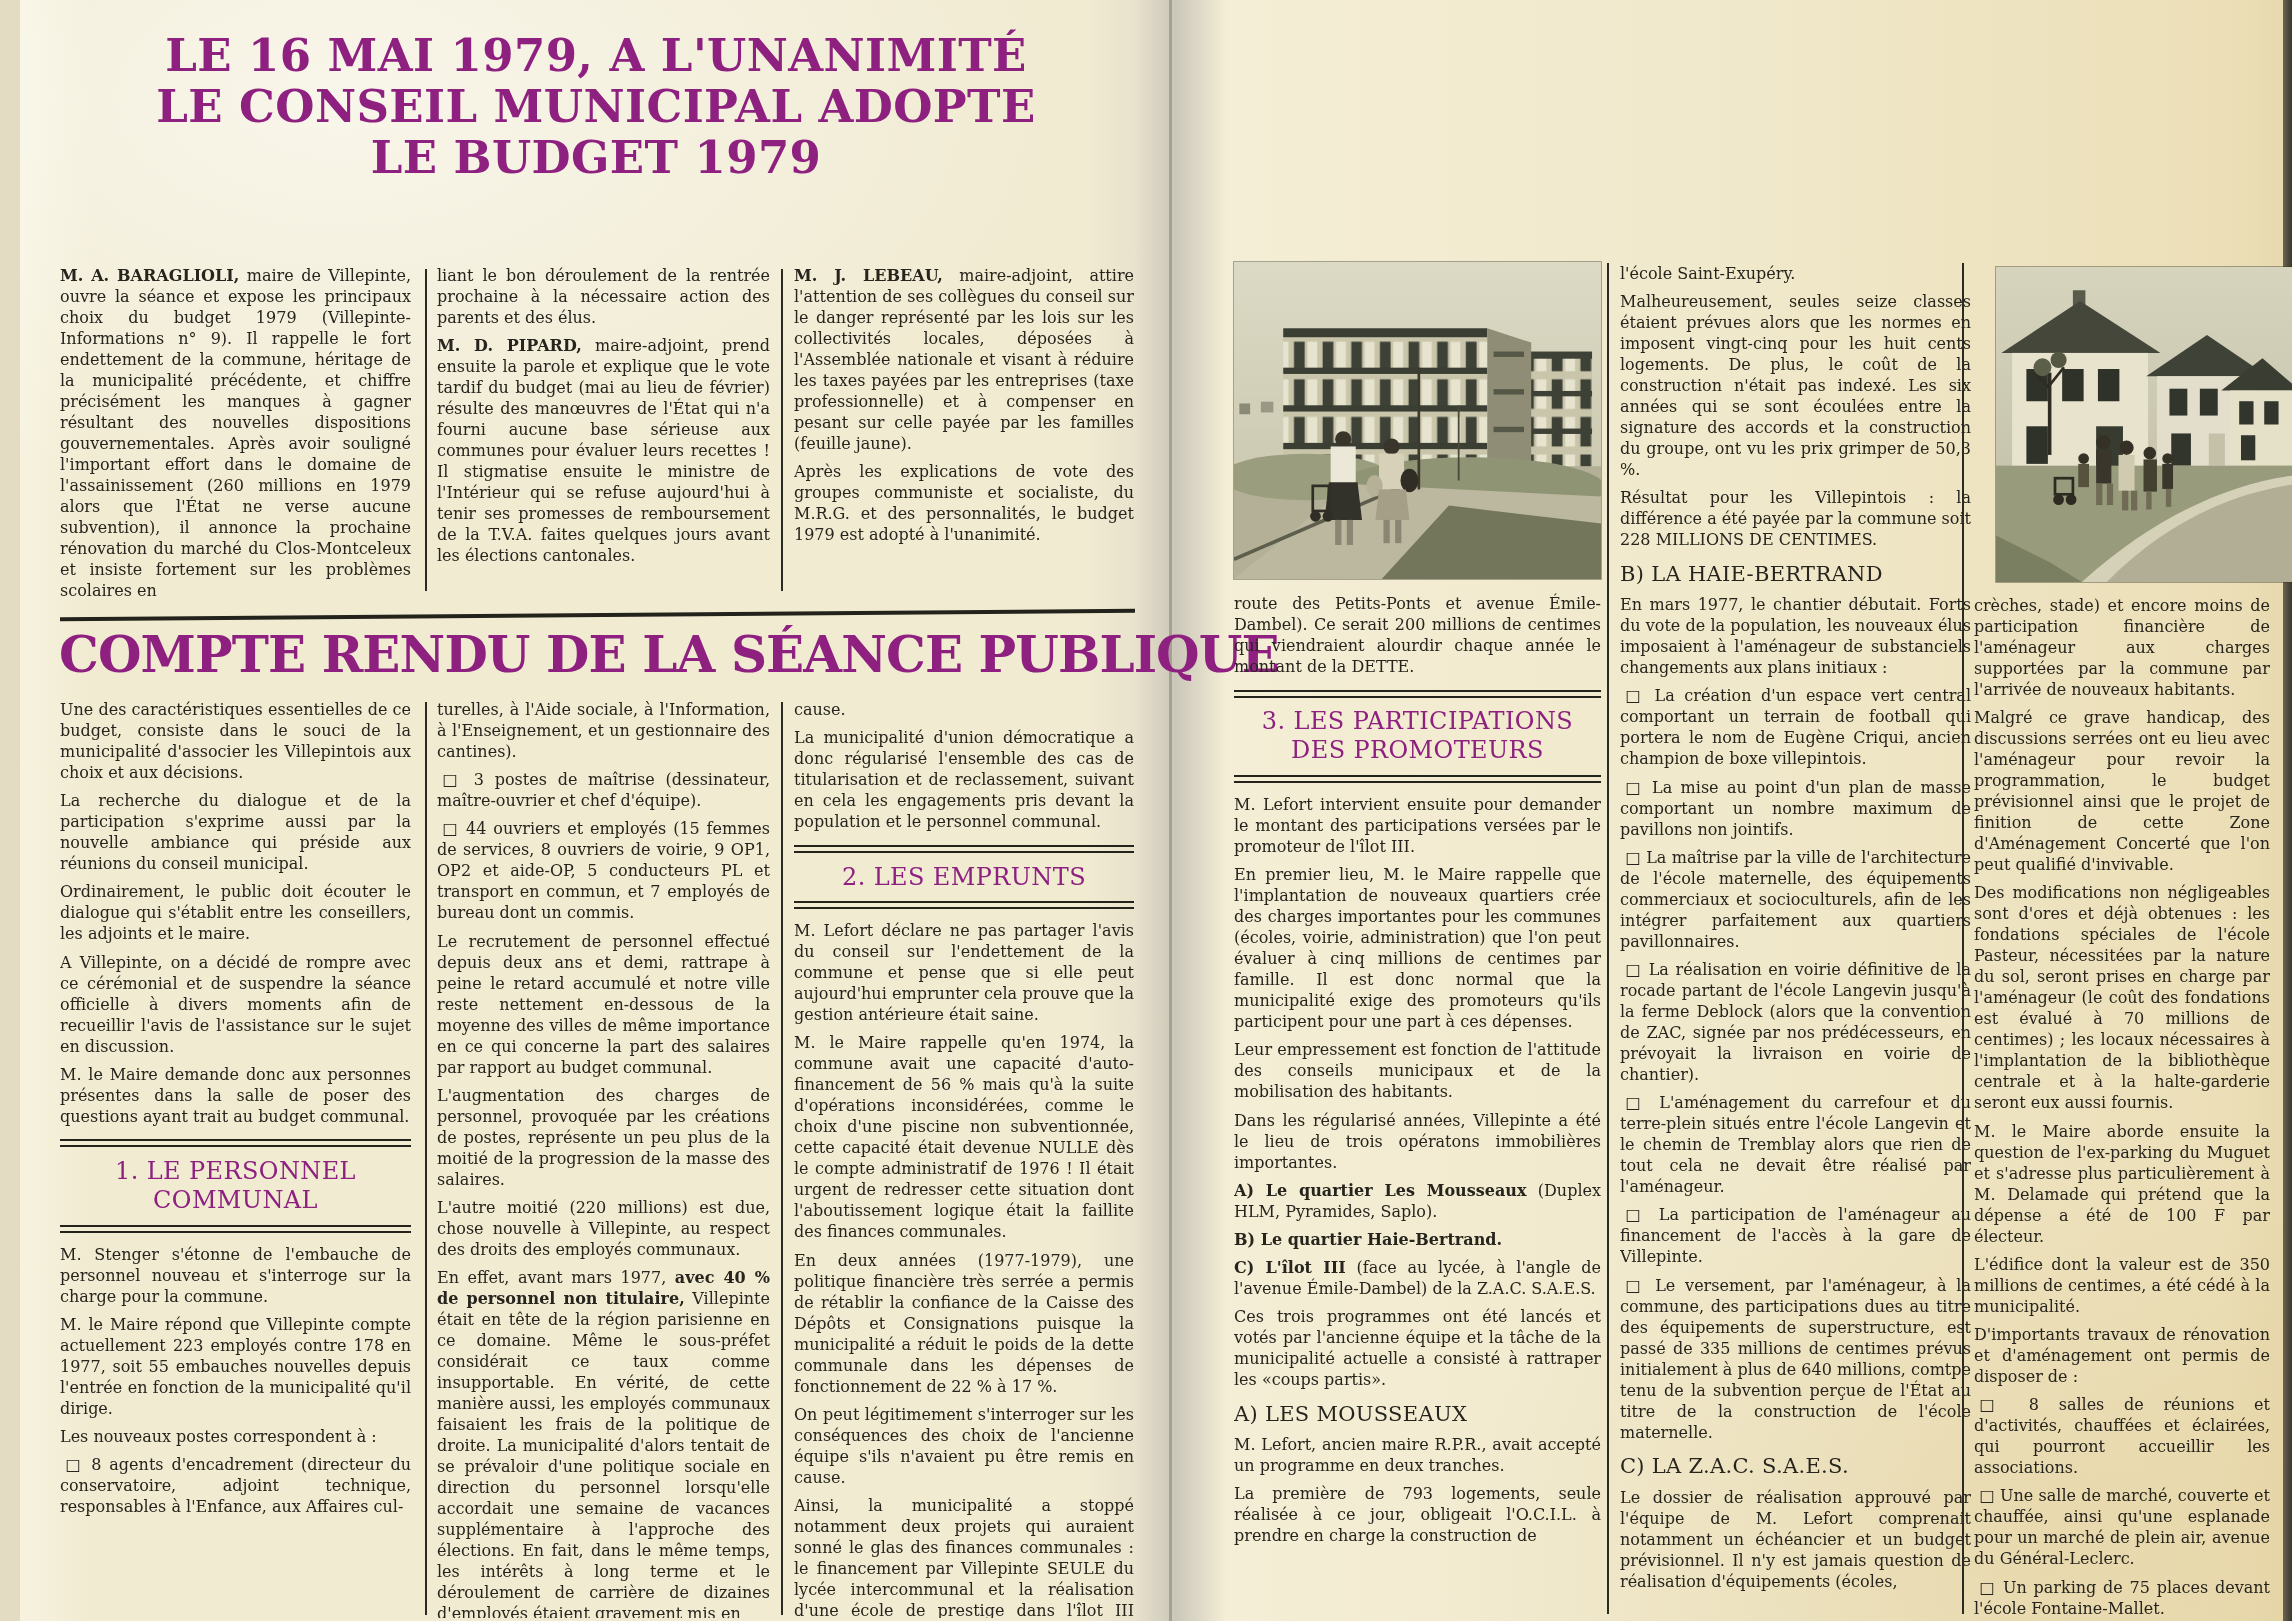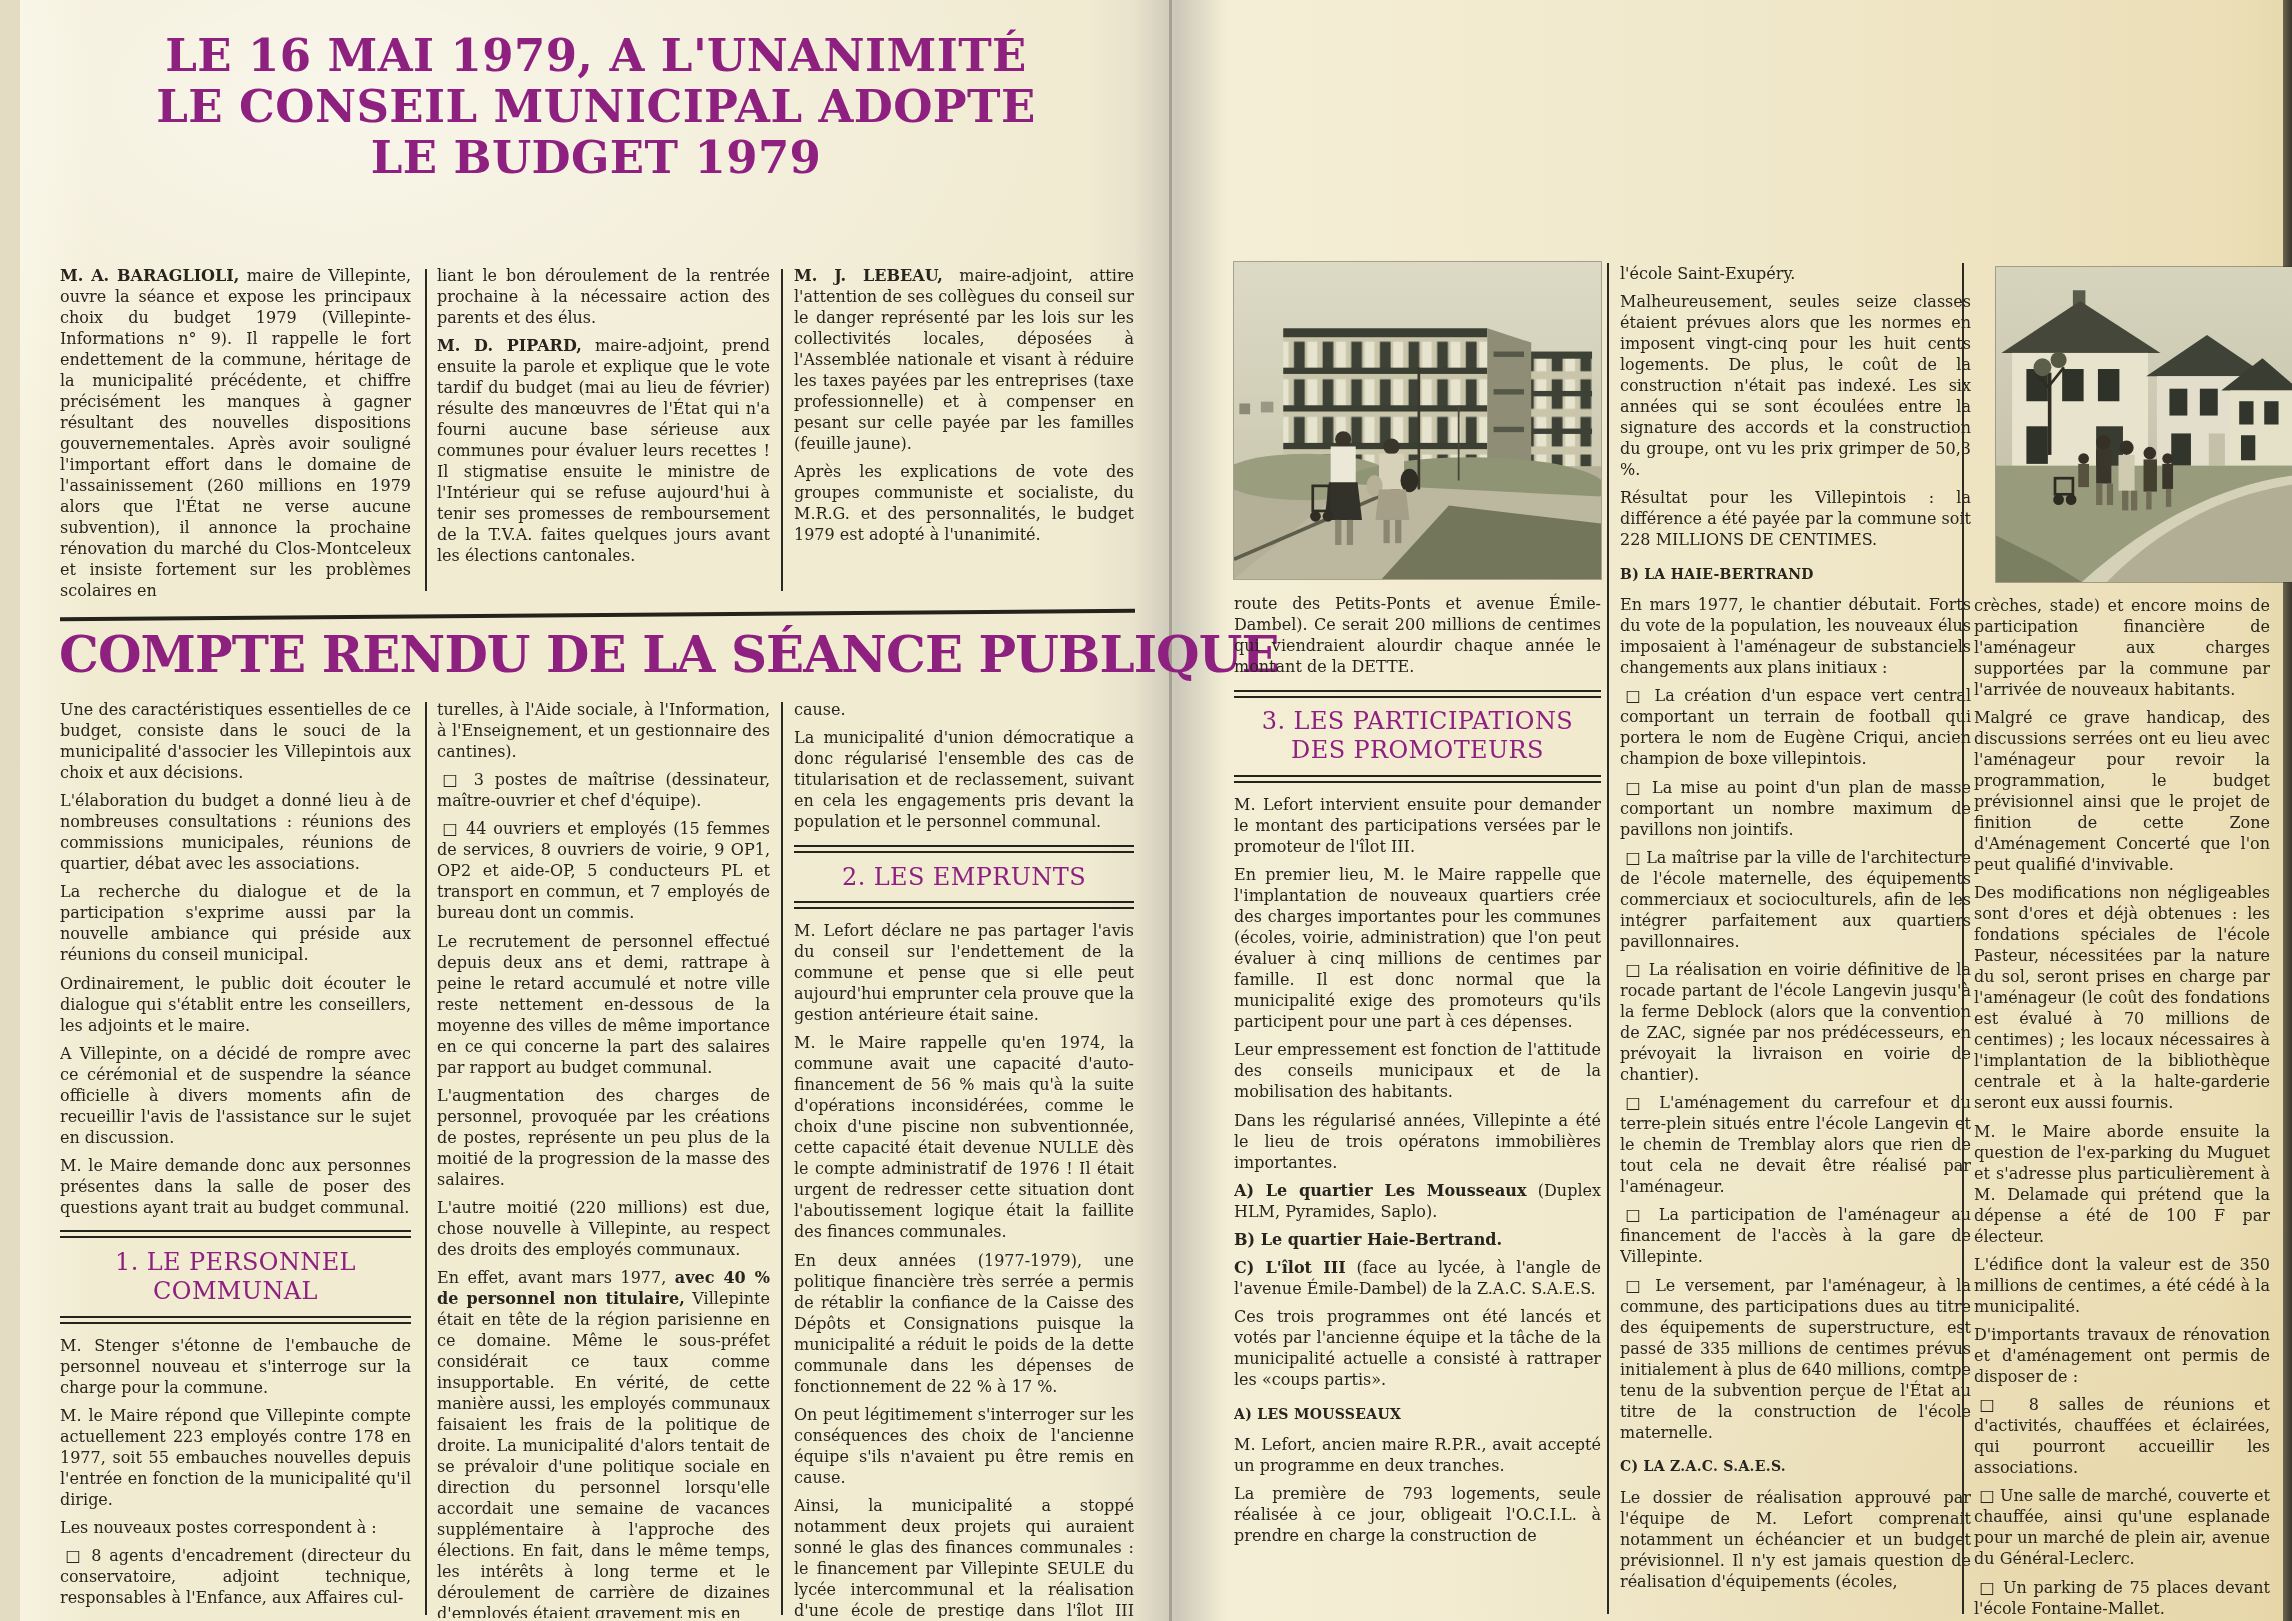--- a/index.html
+++ b/index.html
@@ -33,21 +33,21 @@
     position:absolute;color:var(--accent,#8e2180);font-weight:bold;
     font-size:50px;line-height:56px;letter-spacing:-0.9px;white-space:nowrap;
   }
   
   .col{
     position:absolute;font-size:16px;line-height:21px;
     text-align:justify;overflow:hidden;color:var(--ink,#26241d);
   }
   .col p{margin:0 0 7.2px}
   .col p.check{text-indent:5.4px}
-  .col p.subhead{font-weight:bold;font-size:14px;line-height:22.4px;text-align:left;margin:12.5px 0 9px;letter-spacing:0.3px}
+  .col p.subhead{font-weight:normal;font-size:21px;line-height:22.4px;text-align:left;margin:12.5px 0 9px;letter-spacing:0.3px}
   .col p.ital{}
   .b{font-weight:bold}
   .heading-block{margin:12.5px 0 10.7px;text-align:center}
   .dblrule{height:8px;border-top:2.2px solid #23221b;border-bottom:2.2px solid #23221b}
   .heading-block h3{
     color:var(--accent,#8e2180);font-size:24px;line-height:29px;
     font-weight:normal;letter-spacing:0.4px;margin:9.9px 3.6px;text-align:center;
   }
   
   .photo{position:absolute;overflow:hidden;box-shadow:0 0 0 0.9px rgba(52,50,38,.45)}
@@ -81,21 +81,20 @@
       <p class="p"><span class="b">M. J. LEBEAU,</span><span> maire-adjoint, attire l'attention de ses collègues du conseil sur le danger représenté par les lois sur les collectivités locales, déposées à l'Assemblée nationale et visant à réduire les taxes payées par les entreprises (taxe professionnelle) et à compenser en pesant sur celle payée par les familles (feuille jaune).</span></p>
       <p class="p"><span>Après les explications de vote des groupes communiste et socialiste, du M.R.G. et des personnalités, le budget 1979 est adopté à l'unanimité.</span></p>
     </div>
 
   <div class="hrule" style="left:40px;top:613px;width:1075px;transform:rotate(-0.45deg)"></div>
 
   <div class="section-headline" style="left:39px;top:627px;width:1080px">COMPTE RENDU DE LA SÉANCE PUBLIQUE</div>
 
   <div class="col" style="left:40px;top:699px;width:351px;height:919px">
       <p class="p"><span>Une des caractéristiques essentielles de ce budget, consiste dans le souci de la municipalité d'associer les Villepintois aux choix et aux décisions.</span></p>
-      <p class="p"><span>L'élaboration du budget a donné lieu à de nombreuses consultations : réunions des commissions municipales, réunions de quartier, débat avec les associations.</span></p>
       <p class="p"><span>La recherche du dialogue et de la participation s'exprime aussi par la nouvelle ambiance qui préside aux réunions du conseil municipal.</span></p>
       <p class="p"><span>Ordinairement, le public doit écouter le dialogue qui s'établit entre les conseillers, les adjoints et le maire.</span></p>
       <p class="p"><span>A Villepinte, on a décidé de rompre avec ce cérémonial et de suspendre la séance officielle à divers moments afin de recueillir l'avis de l'assistance sur le sujet en discussion.</span></p>
       <p class="p"><span>M. le Maire demande donc aux personnes présentes dans la salle de poser des questions ayant trait au budget communal.</span></p>
       <div class="heading-block">
         <div class="dblrule"></div>
         <h3>1. LE PERSONNEL<br>COMMUNAL</h3>
         <div class="dblrule"></div>
       </div>
       <p class="ital"><span>M. Stenger s'étonne de l'embauche de personnel nouveau et s'interroge sur la charge pour la commune.</span></p>

